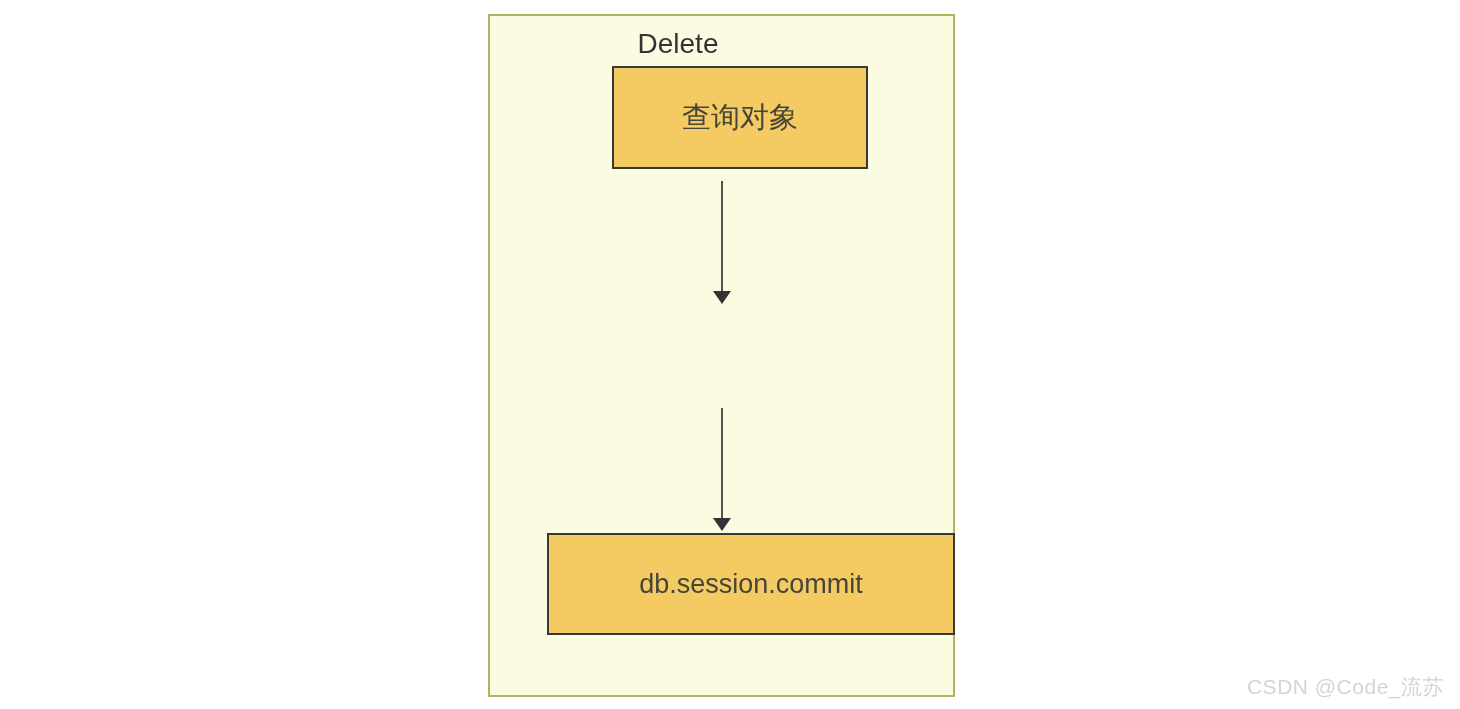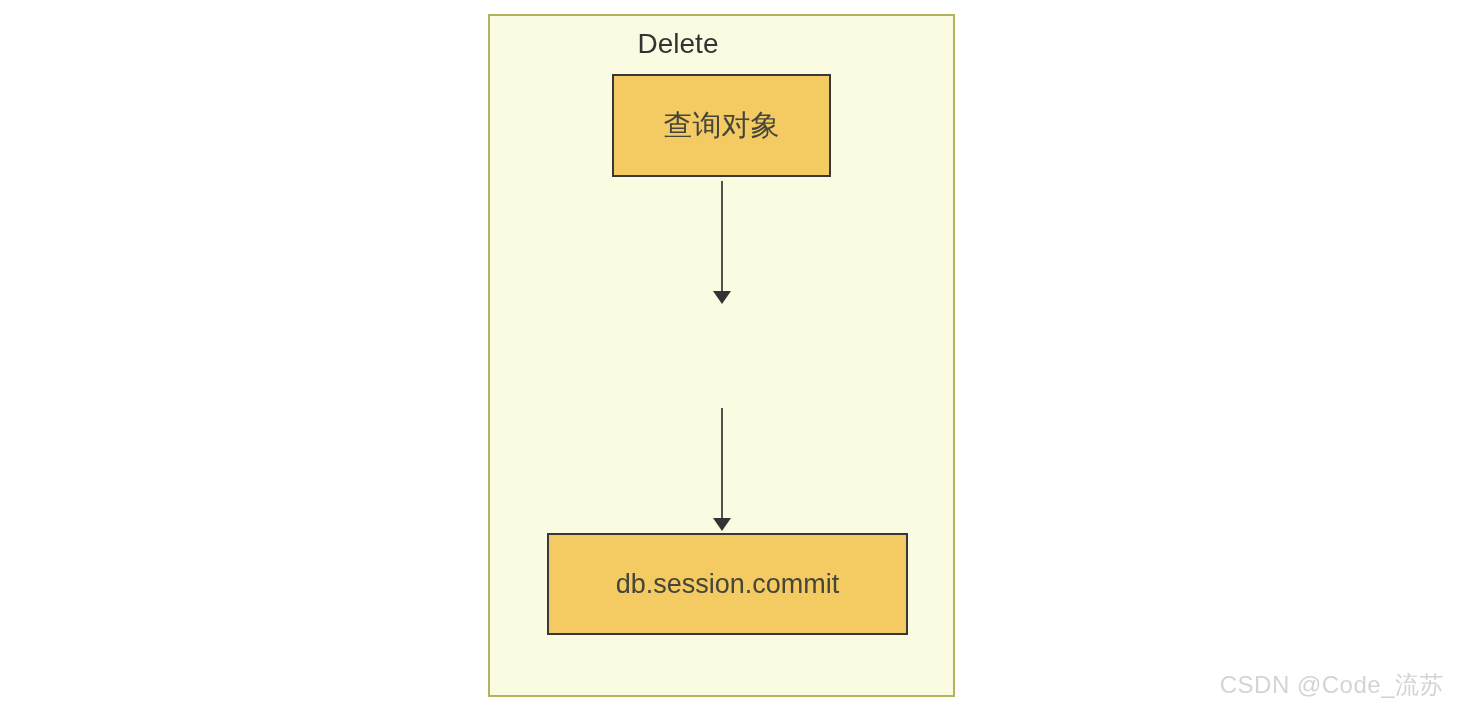--- a/index.html
+++ b/index.html
@@ -38,35 +38,35 @@
     position: absolute;
     box-sizing: border-box;
     background: #f4ca62;
     border: 2px solid #383838;
     display: flex;
     align-items: center;
     justify-content: center;
     font-size: 27px;
     color: #45453a;
   }
-  .node-query   { left: 612px; top: 74px;  width: 219px; height: 103px; font-size: 29px; }
+  .node-query   { left: 612px; top: 66px;  width: 256px; height: 103px; font-size: 29px; }
   .node-delete  { left: 557px; top: 305px; width: 330px; height: 103px; }
-  .node-commit  { left: 547px; top: 533px; width: 361px; height: 102px; }
+  .node-commit  { left: 547px; top: 533px; width: 408px; height: 102px; }
   .edges-layer {
     position: absolute;
     left: 0; top: 0;
     width: 1460px;
     height: 709px;
     pointer-events: none;
   }
   .watermark {
     position: absolute;
     right: 16px;
     bottom: 8px;
-    font-size: 24px;
+    font-size: 21px;
     color: #d4d4d4;
     text-shadow: 1px 1px 0 rgba(255,255,255,0.9);
     letter-spacing: 0.5px;
   }
 </style>
 </head>
 <body>
 
 <div class="page">
 

